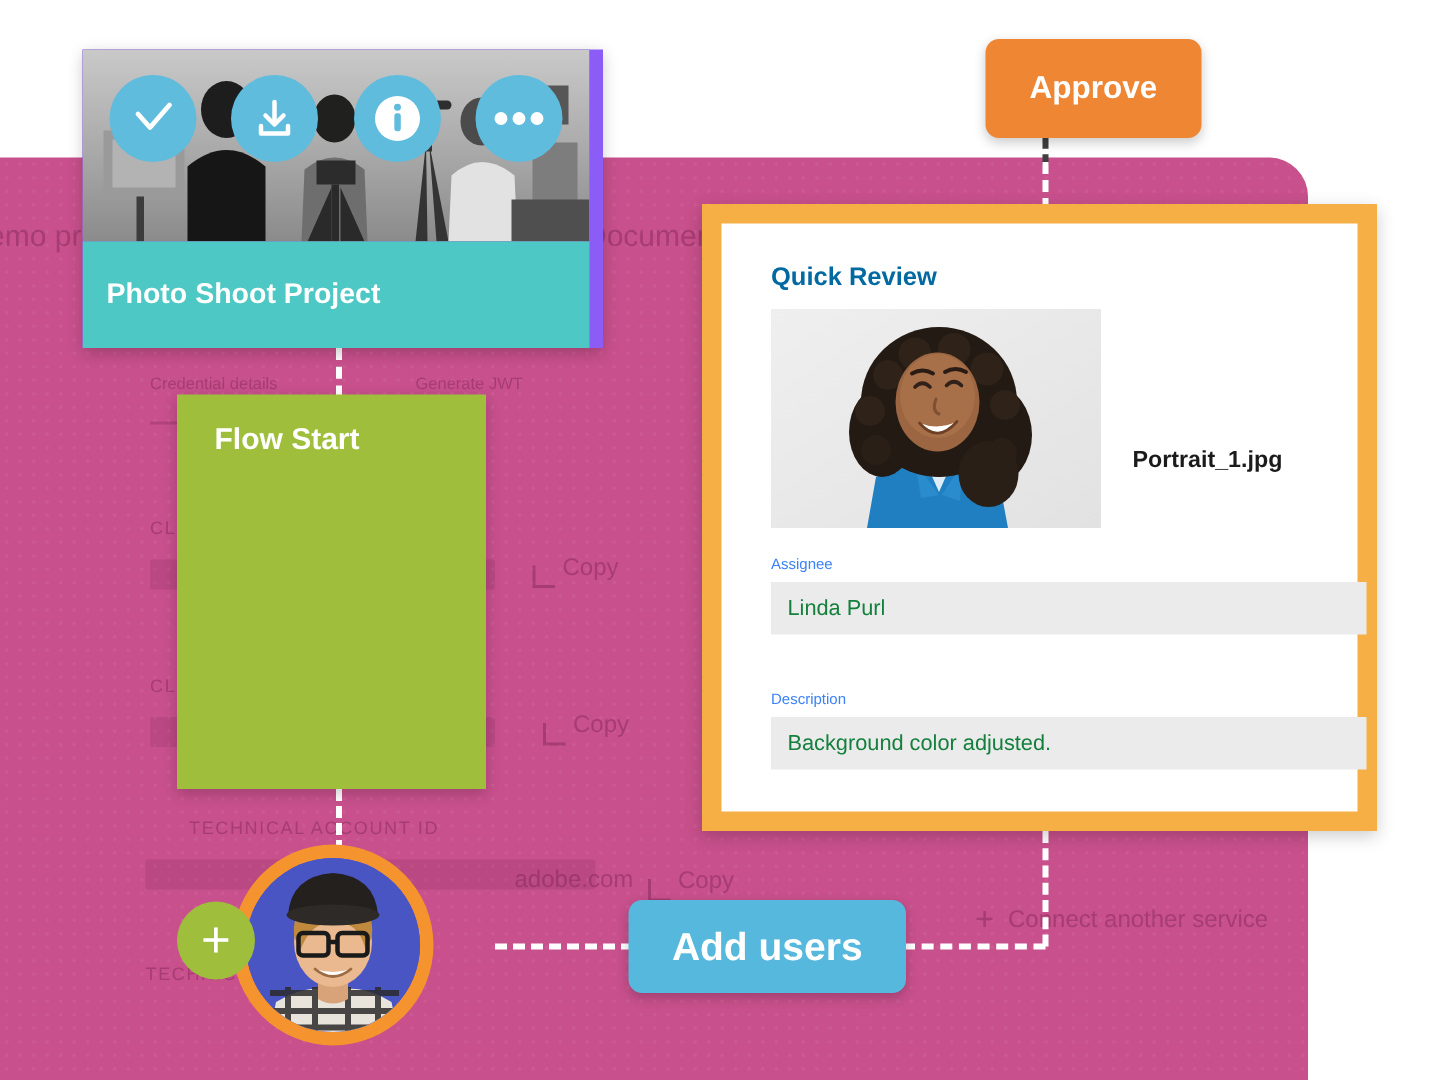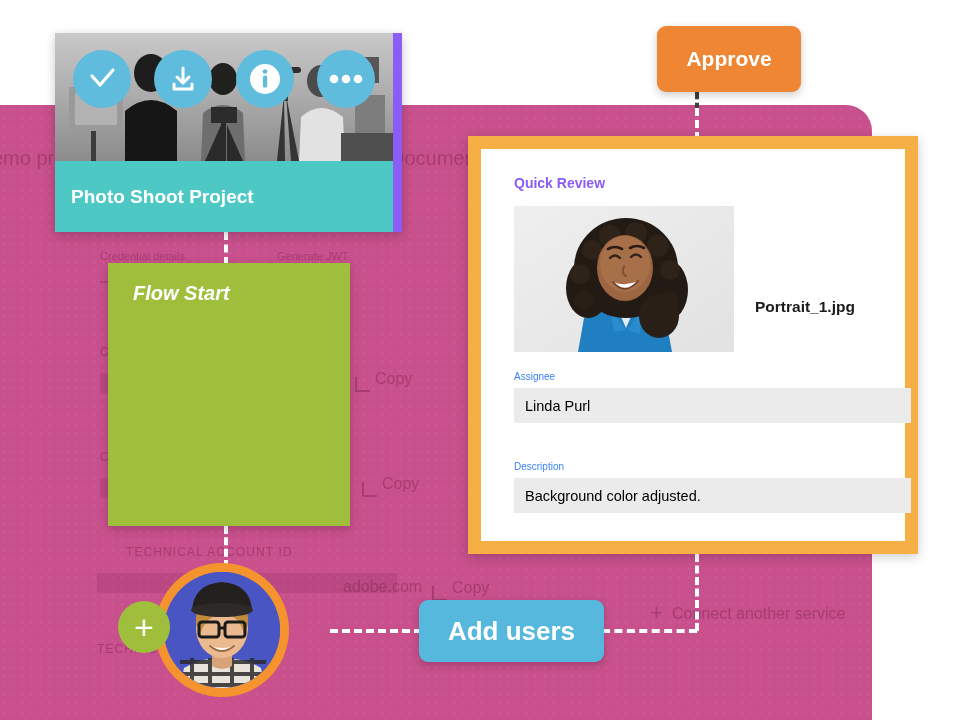--- a/index.html
+++ b/index.html
@@ -147,27 +147,26 @@
     top: 50%;
     transform: translateY(-50%);
     color: #ffffff;
     font-size: 19px;
     font-weight: bold;
   }
 
   
   .flow-card {
     position: absolute;
-    left: 108px;
+    left: 118px;
     top: 263px;
-    width: 242px;
+    width: 206px;
     height: 263px;
     background: #9fbf3c;
     box-shadow: 0 3px 9px rgba(0,0,0,0.2);
-    font-style: italic;
   }
   .flow-title {
     position: absolute;
     left: 25px;
     top: 19px;
     color: #ffffff;
     font-size: 20px;
     font-weight: bold;
   }
   .flow-tasks {
@@ -205,23 +204,23 @@
     width: 100%;
     height: 100%;
     background: #ffffff;
     position: relative;
     box-sizing: border-box;
   }
   .review-title {
     position: absolute;
     left: 33px;
     top: 26px;
-    font-size: 14px;
+    font-size: 17px;
     font-weight: bold;
-    color: #8b5cf6;
+    color: #0369a1;
     text-align: center;
   }
   .review-thumb {
     position: absolute;
     left: 33px;
     top: 57px;
     width: 220px;
     height: 146px;
     background: #e9e9e9;
     overflow: hidden;
@@ -242,21 +241,21 @@
     margin-bottom: 6px;
   }
   .field-value {
     height: 35px;
     background: #ebebeb;
     display: flex;
     align-items: center;
     padding-left: 11px;
     box-sizing: border-box;
     font-size: 14.5px;
-    color: #000000;
+    color: #15803d;
   }
 
   
   .pill {
     position: absolute;
     display: flex;
     align-items: center;
     justify-content: center;
     color: #ffffff;
     font-weight: bold;

